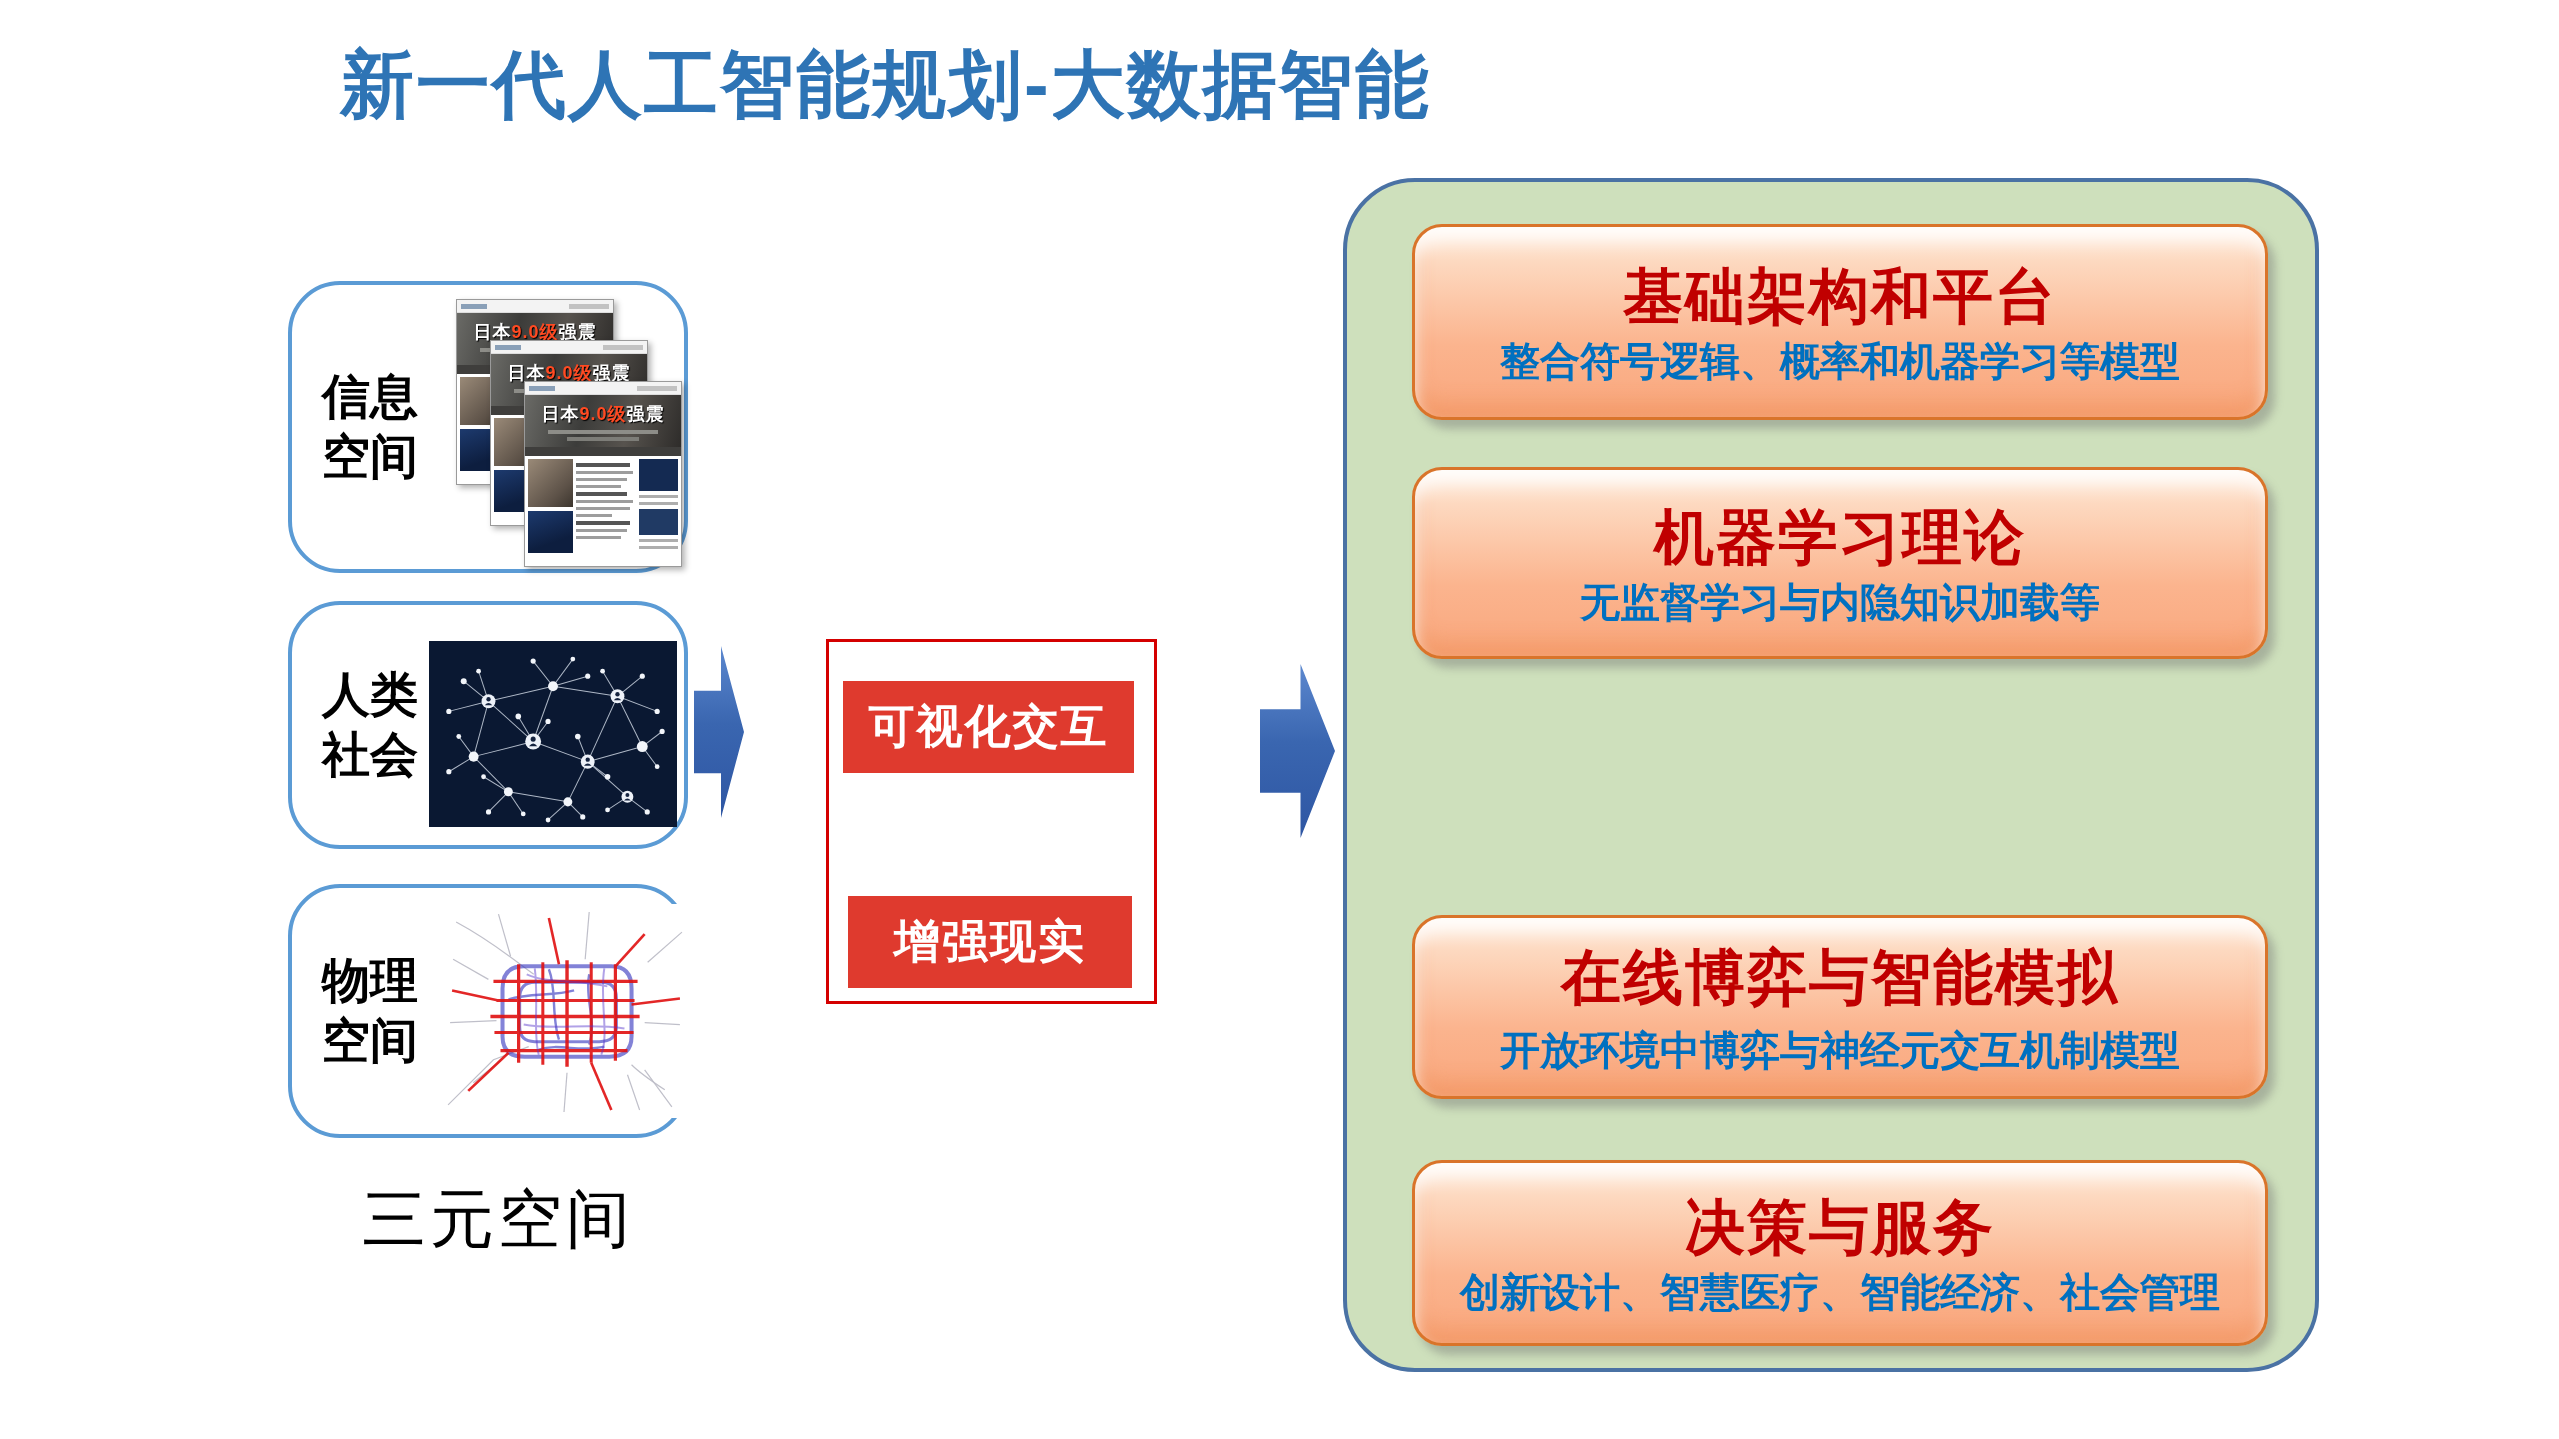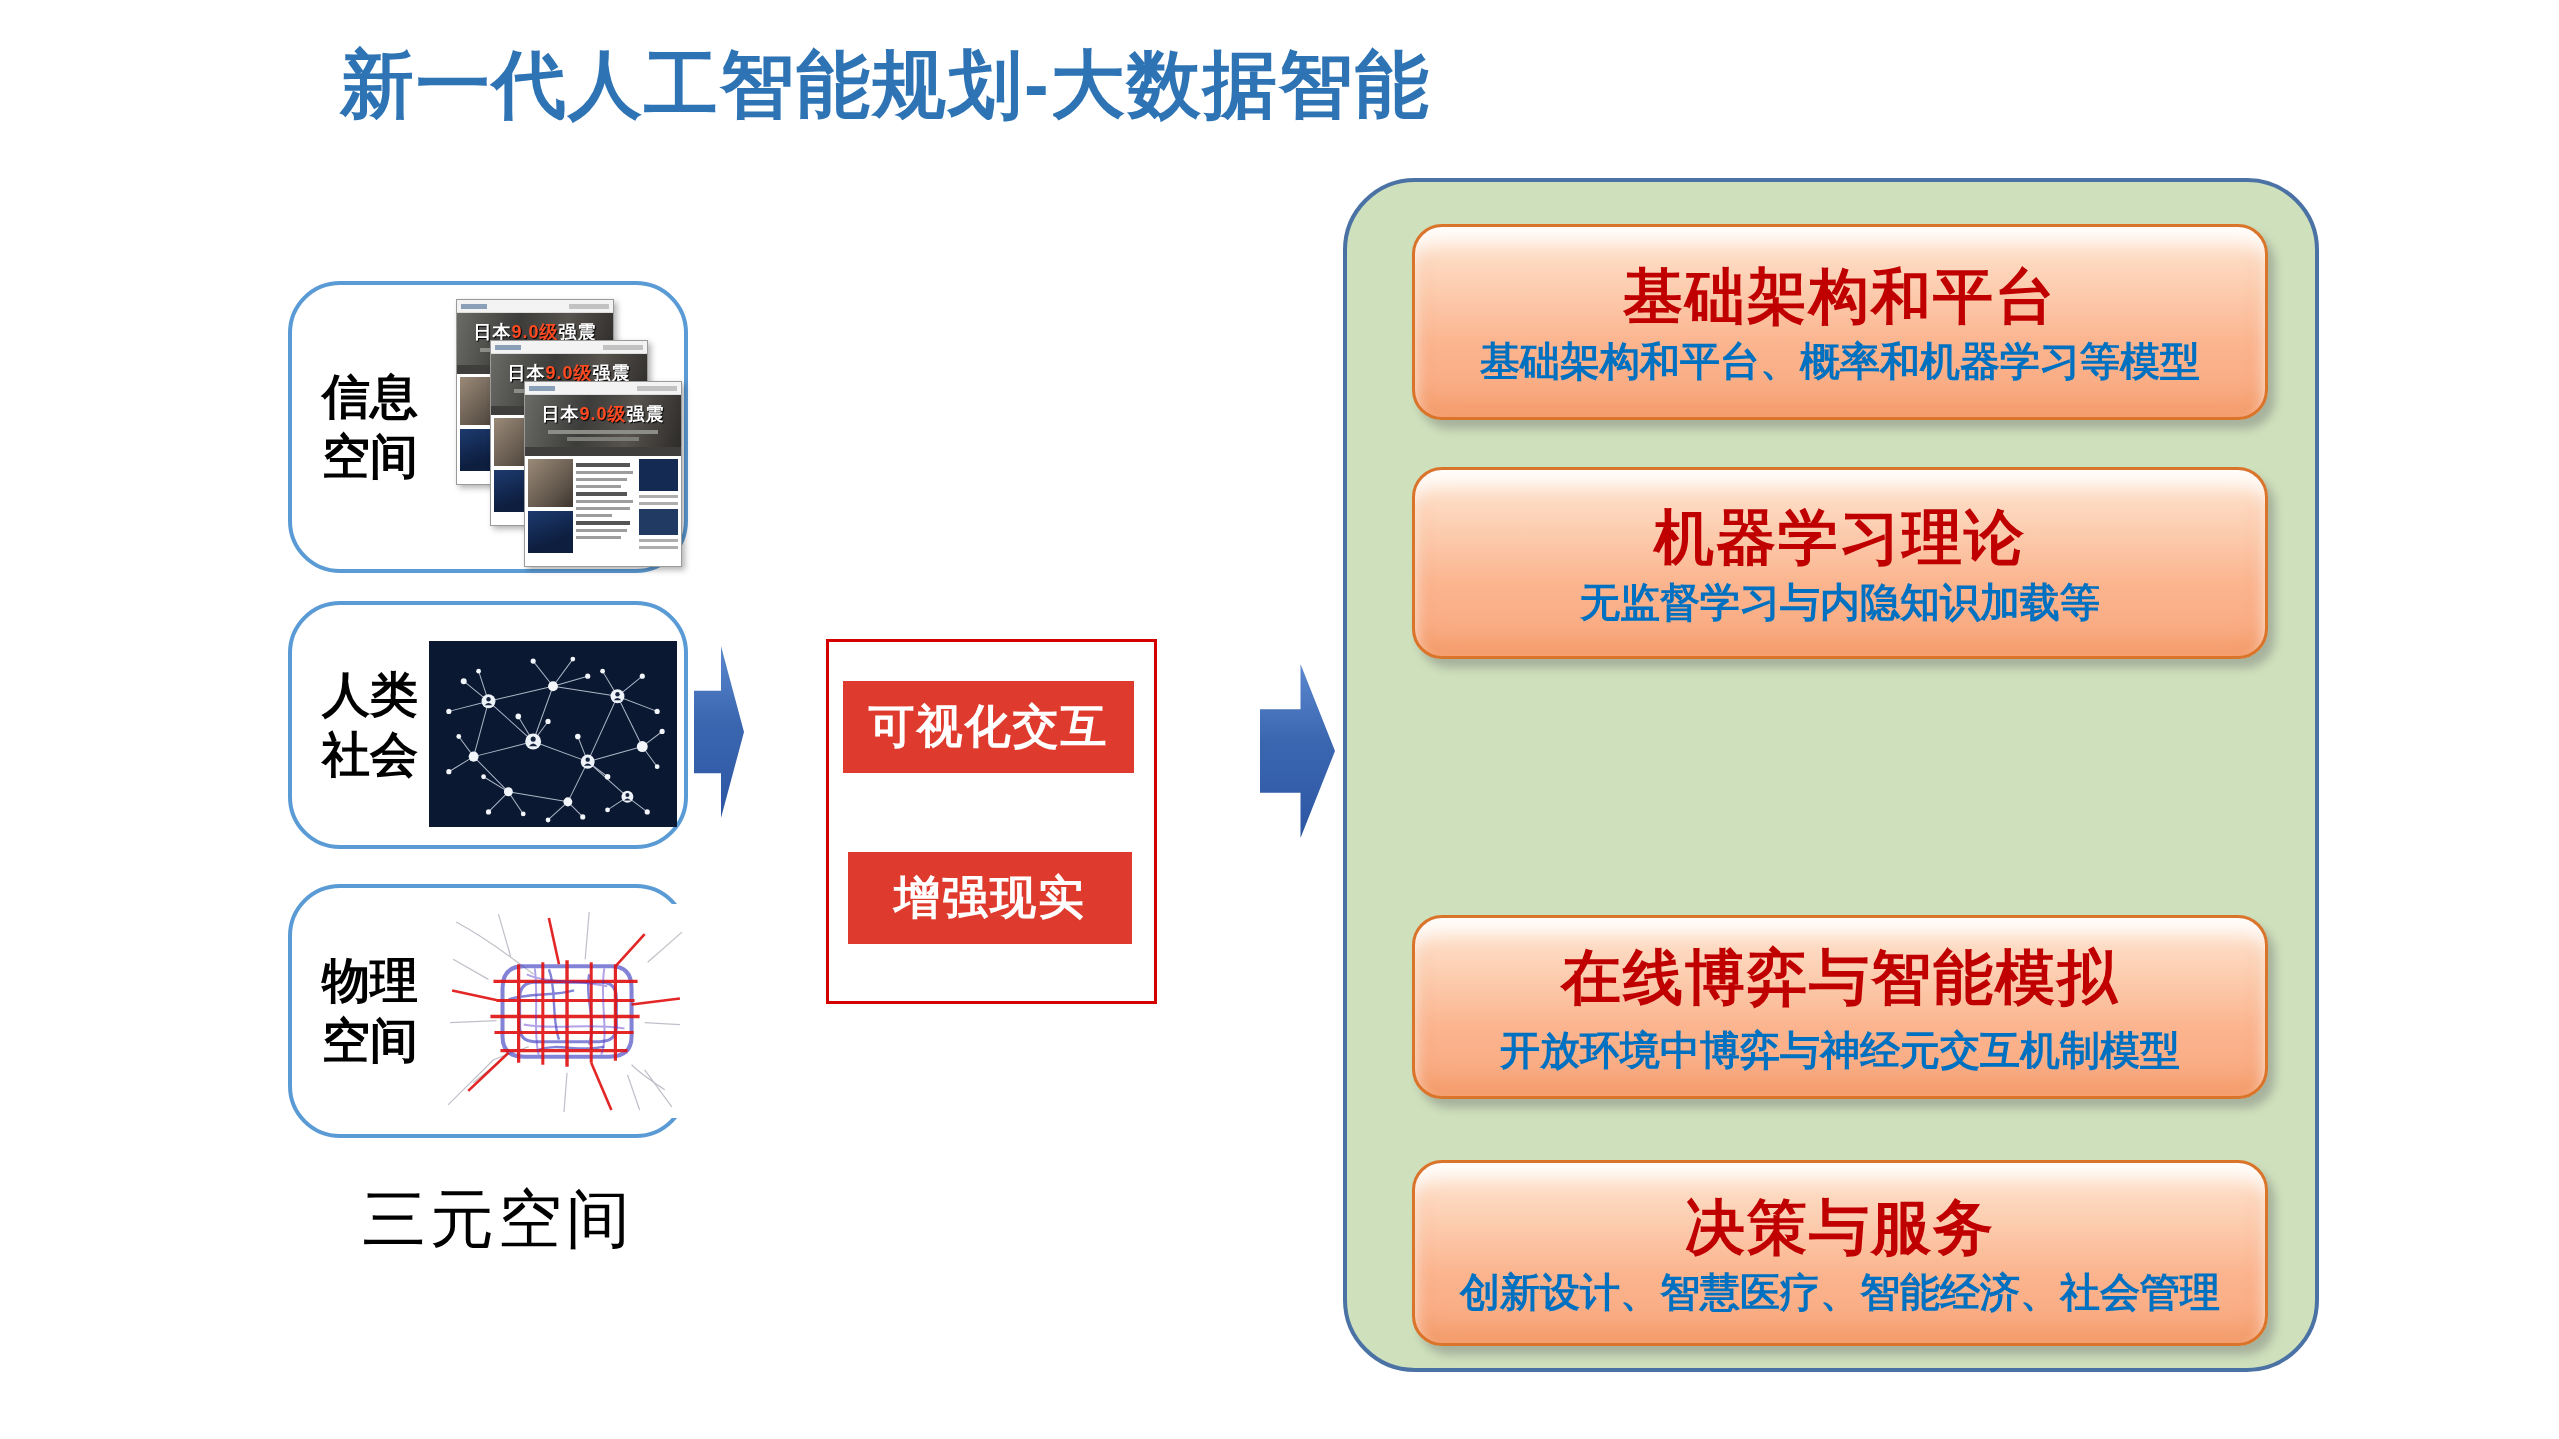--- a/index.html
+++ b/index.html
@@ -83,21 +83,21 @@
   .net-img{position:absolute;left:137px;top:36px;width:248px;height:186px;}
   .traffic-img{position:absolute;left:146px;top:16px;width:252px;height:214px;}
   
   .red-btn{
     position:absolute;background:var(--red-fill);color:#fff;
     display:flex;align-items:center;justify-content:center;
     font-size:46px;font-weight:bold;letter-spacing:2px;white-space:nowrap;
   }
   .red-btn.r1{left:842px;top:514px;width:292px;height:90px;}
   .red-btn.r2{left:843px;top:681px;width:291px;height:92px;}
-  .red-btn.r3{left:848px;top:852px;width:284px;height:92px;}
+  .red-btn.r3{left:848px;top:896px;width:284px;height:92px;}
   .red-outline{
     position:absolute;left:826px;top:639px;width:331px;height:365px;
     border:3px solid var(--red-outline);background:transparent;
   }
   
   .block-arrow{
     position:absolute;
     background:linear-gradient(180deg,var(--arrow-blue-light) 0%,#3A66B0 45%,var(--arrow-blue-dark) 100%);
     clip-path:polygon(0% 26%,54% 26%,54% 0%,100% 50%,54% 100%,54% 74%,0% 74%);
   }
@@ -419,21 +419,21 @@
   <div class="block-arrow a1"></div>
   <div class="block-arrow a2"></div>
 
   <div class="red-outline"></div>
   <div class="red-btn r2">可视化交互</div>
   <div class="red-btn r3">增强现实</div>
 
   <div class="green-panel">
     <div class="plan-box pb1">
       <div class="plan-title">基础架构和平台</div>
-      <div class="plan-sub">基础架构和平台、概率和机器学习等模型</div>
+      <div class="plan-sub">整合符号逻辑、概率和机器学习等模型</div>
     </div>
     <div class="plan-box pb2">
       <div class="plan-title">机器学习理论</div>
       <div class="plan-sub">无监督学习与内隐知识加载等</div>
     </div>
     <div class="plan-box pb4">
       <div class="plan-title">在线博弈与智能模拟</div>
       <div class="plan-sub">开放环境中博弈与神经元交互机制模型</div>
     </div>
     <div class="plan-box pb5">

